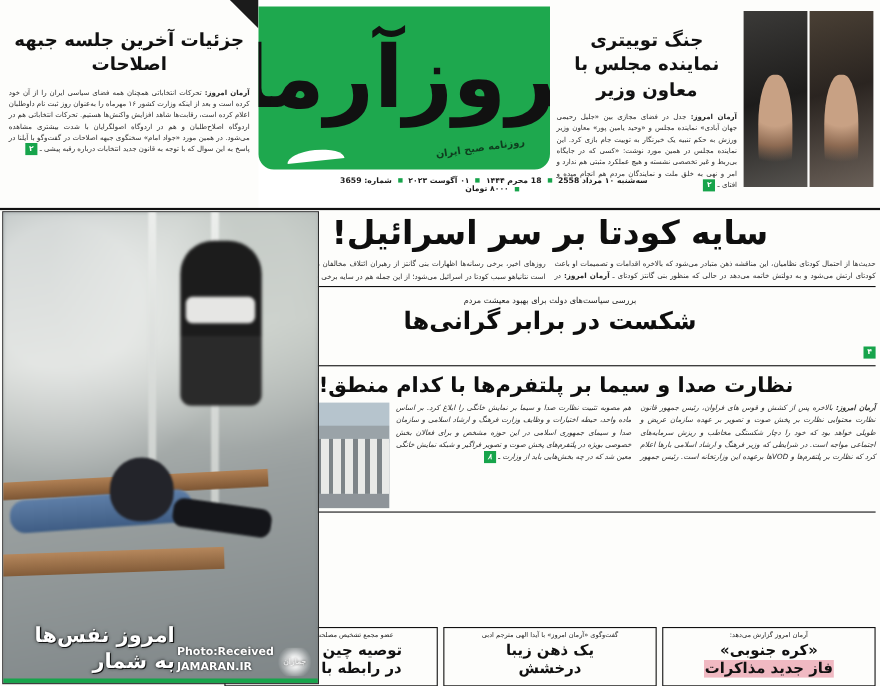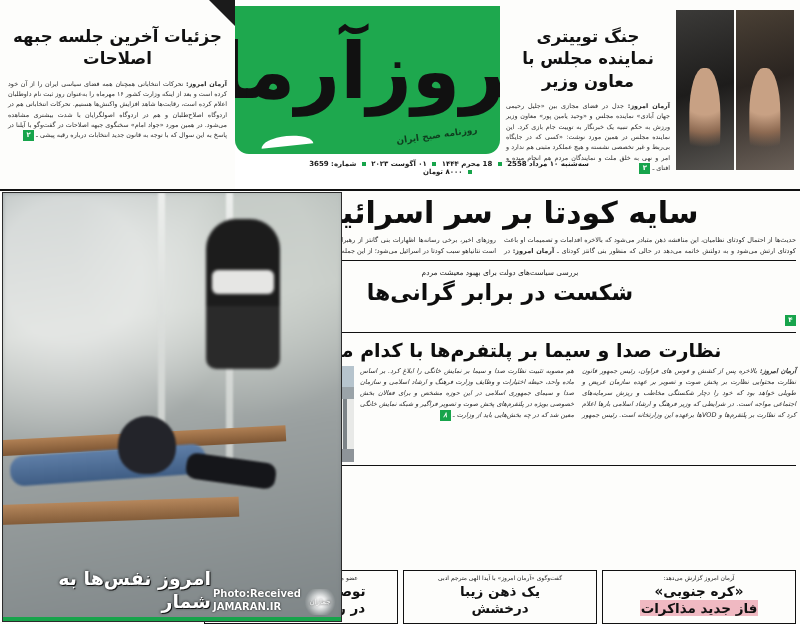--- a/index.html
+++ b/index.html
@@ -219,21 +219,21 @@
   .bottom-box { flex: 1; border: 1.4px solid #111; padding: 3px 4px 5px 4px; }
   .bottom-kicker { font-size: 6px; color: #222; text-align: center; margin-bottom: 2px; }
   .bottom-title {
     font-size: 13.5px; font-weight: bold; text-align: center;
     line-height: 1.3; color: #111; letter-spacing: -0.5px;
   }
   .hl { background: #f0b9c2; padding: 0 1px; }
 
   
   .leftphoto {
-    position: absolute; top: 192px; left: 2px; width: 340px; bottom: 2px;
+    position: absolute; top: 192px; left: 2px; width: 288px; bottom: 2px;
     overflow: hidden; border: 1px solid #2b2b2b;
     background: linear-gradient(160deg,#9aa3a6 0%,#b7bdbb 28%,#8d9496 55%,#6f7679 100%);
   }
   .lp-bg-blur {
     position: absolute; inset: 0;
     background:
       radial-gradient(circle at 20% 18%, rgba(255,255,255,.55) 0 16%, rgba(0,0,0,0) 40%),
       radial-gradient(circle at 72% 12%, rgba(210,215,210,.7) 0 14%, rgba(0,0,0,0) 38%),
       linear-gradient(170deg,#9fa8a6 0%,#c2c7c2 30%,#9aa0a0 58%,#7e8587 100%);
     filter: blur(2px);

